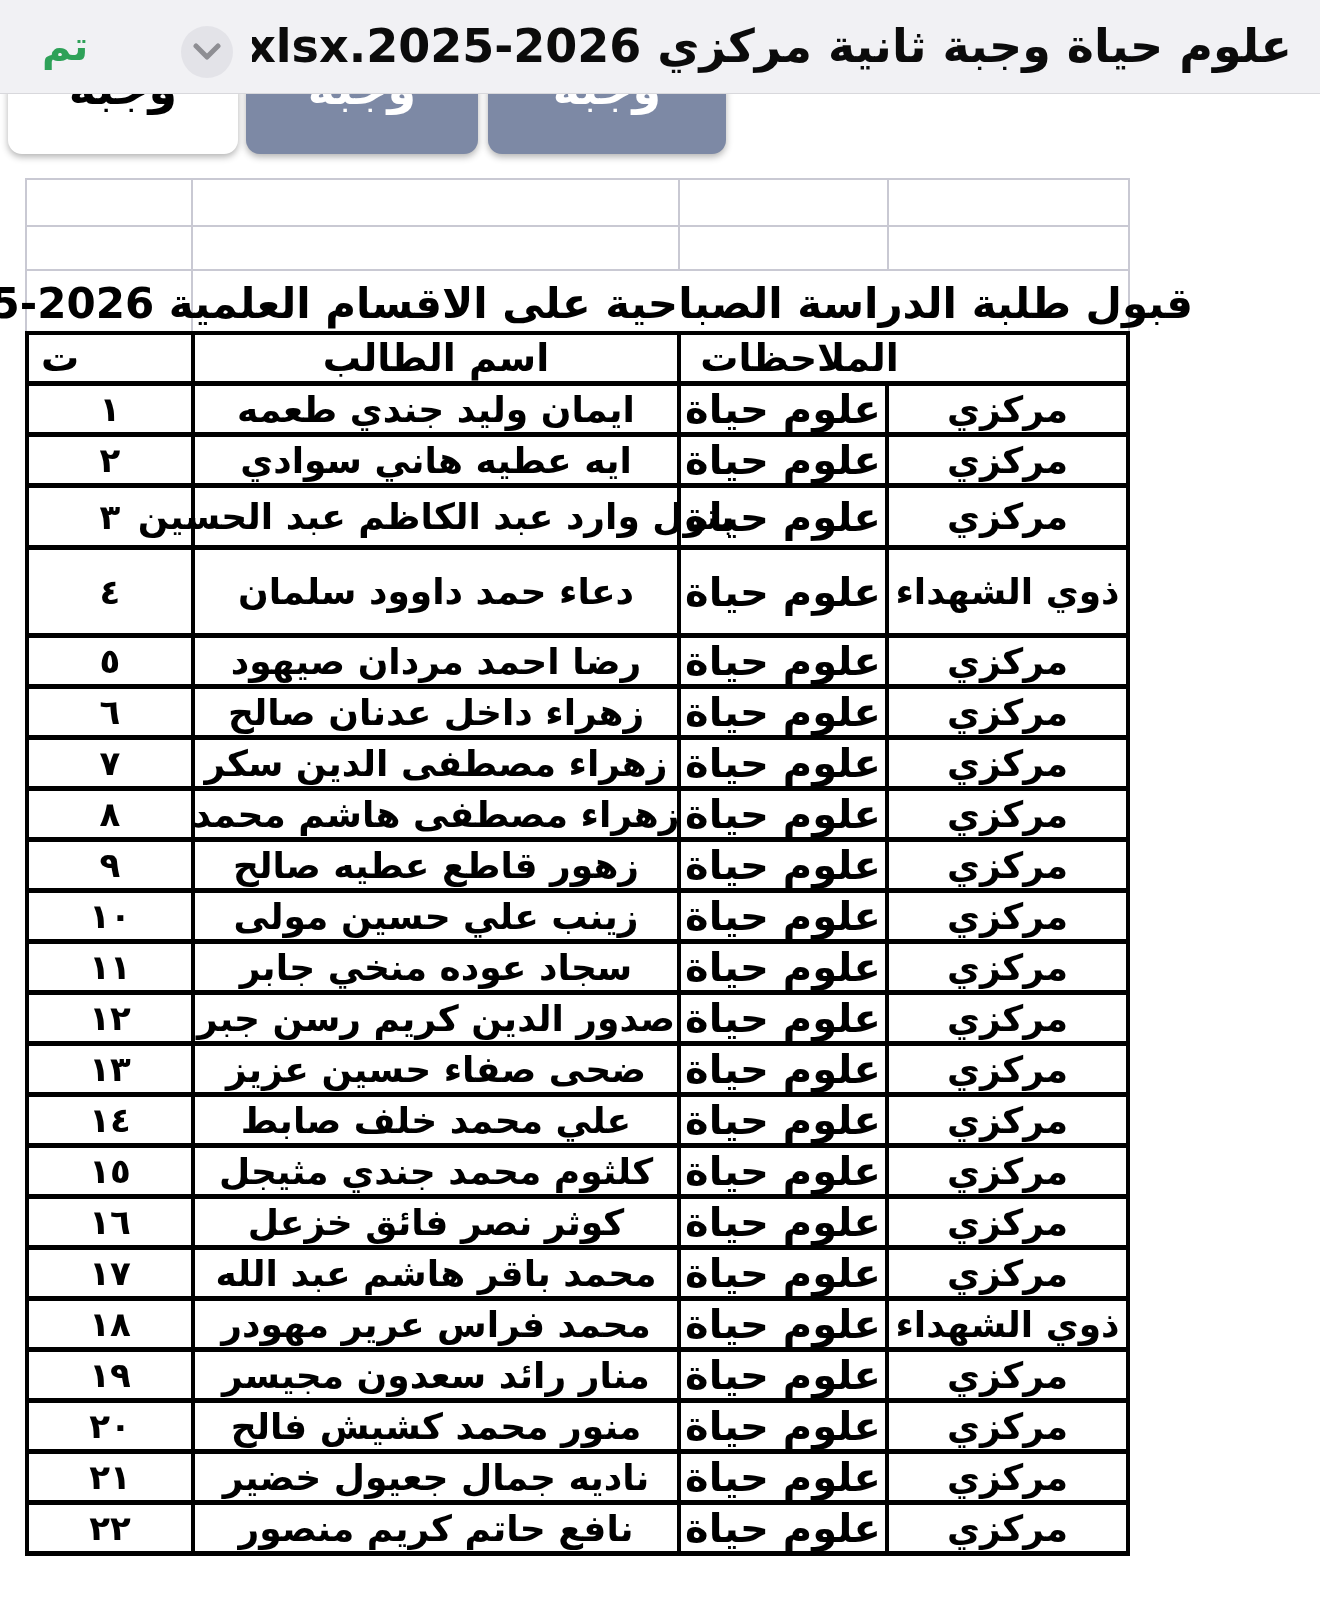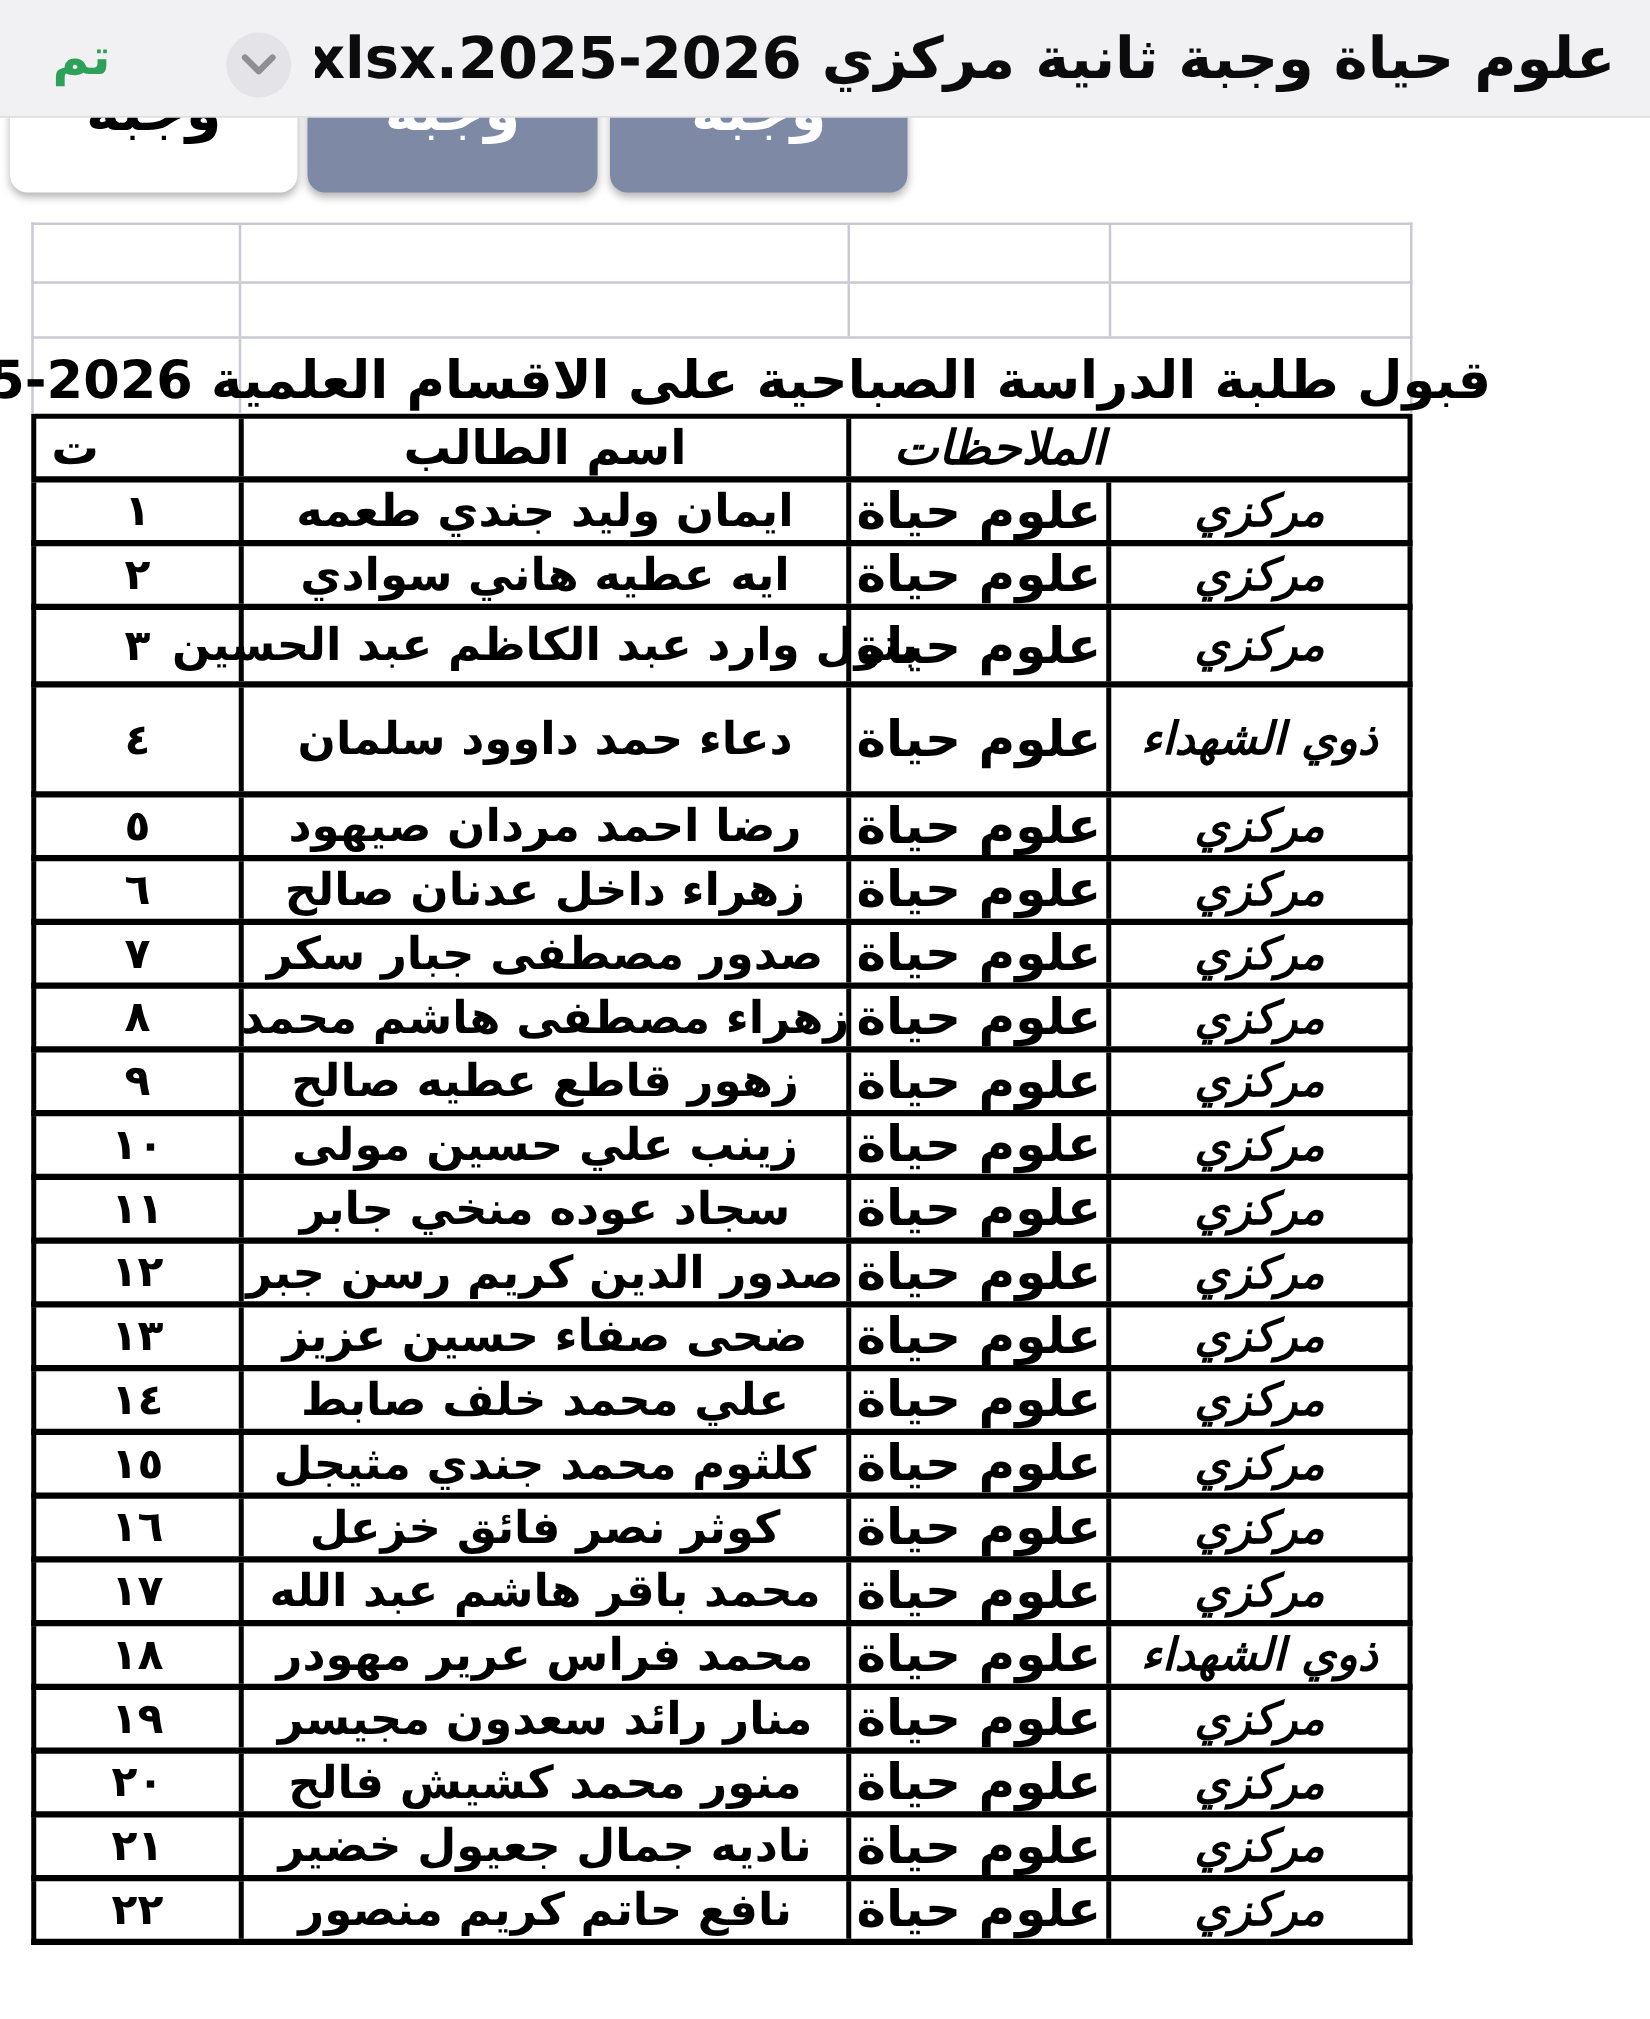--- a/index.html
+++ b/index.html
@@ -65,21 +65,21 @@
   .tbody .drow:nth-child(3){height:62px;}
   .tbody .drow:nth-child(4){height:88px;}
   .bcell{
     box-sizing:border-box;flex:none;display:flex;align-items:center;justify-content:center;
     font-weight:700;overflow:visible;
   }
   .bcell + .bcell{border-left:4px solid #000;}
   .col-num{width:162px;}
   .col-name{width:486px;}
   .col-dept{width:208px;}
-  .col-notes{width:241px;font-style:italic;}
+  .col-notes{width:241px;}
   .hdr{font-size:38px;}
   .hdr-num{justify-content:flex-start;padding-left:12px;}
   .cell-num{font-size:34px;}
   .cell-name span,.cell-dept span,.cell-notes span{
     direction:rtl;white-space:nowrap;position:relative;z-index:1;
   }
   .cell-name{font-size:36px;}
   .cell-dept{font-size:40px;}
   .cell-notes{font-size:36px;}
 </style>
@@ -210,21 +210,21 @@
             <span>علوم حياة</span>
           </div>
     <div class="bcell col-notes cell-notes">
             <span>مركزي</span>
           </div>
   </div>
 
   <div class="brow drow">
     <div class="bcell col-num cell-num">٧</div>
     <div class="bcell col-name cell-name">
-            <span>صدور مصطفى جبار سكر</span>
+            <span>زهراء مصطفى الدين سكر</span>
           </div>
     <div class="bcell col-dept cell-dept">
             <span>علوم حياة</span>
           </div>
     <div class="bcell col-notes cell-notes">
             <span>مركزي</span>
           </div>
   </div>
 
   <div class="brow drow">

